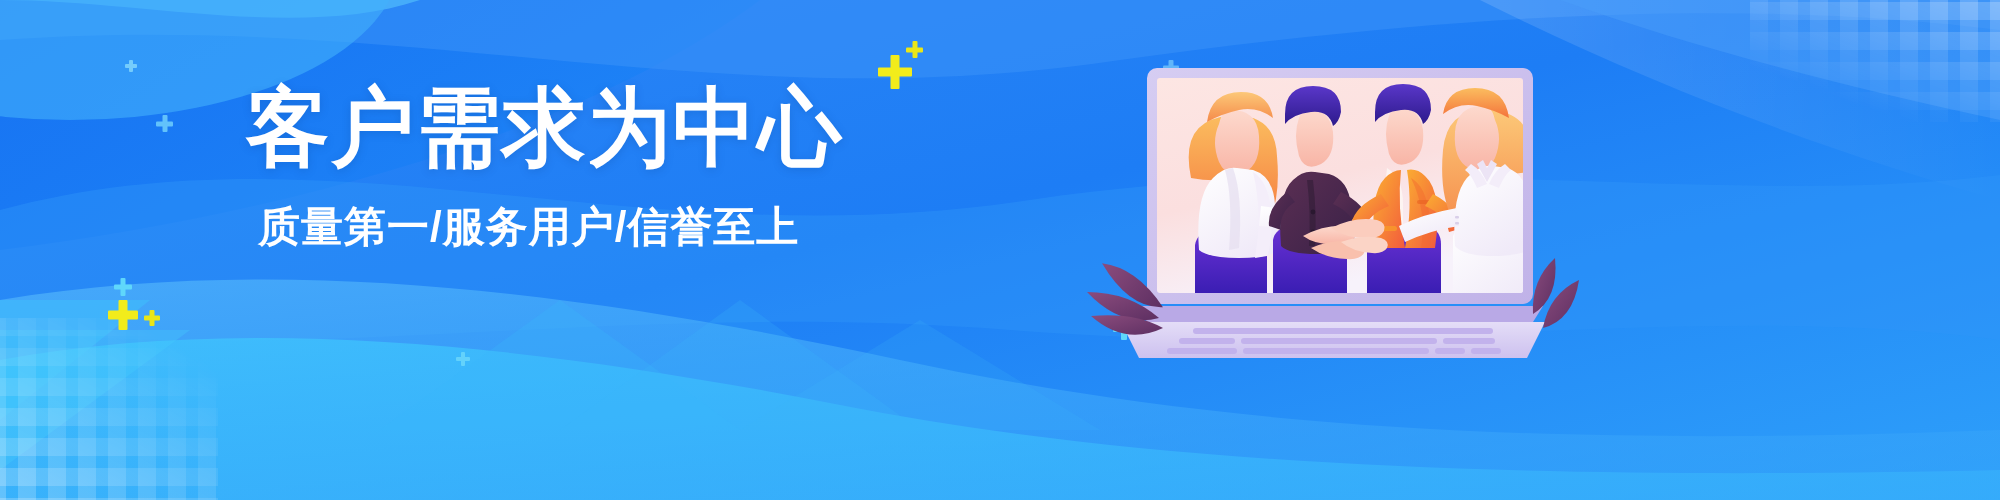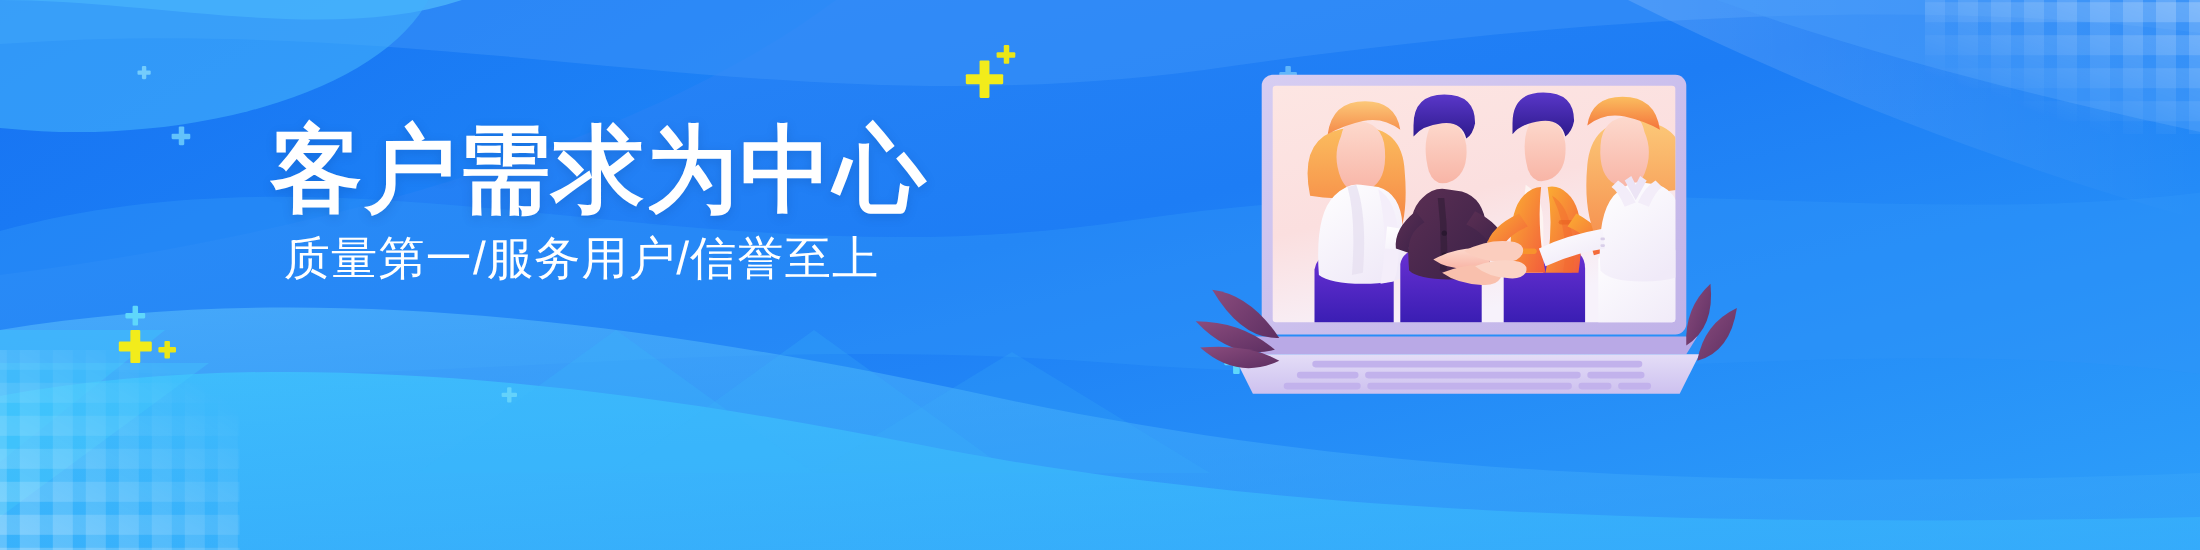--- a/index.html
+++ b/index.html
@@ -54,42 +54,42 @@
     background: currentColor;
     border-radius: 1px;
   }
   .plus::before { left: 50%; top: 0; width: var(--t); height: 100%; transform: translateX(-50%); }
   .plus::after  { top: 50%; left: 0; height: var(--t); width: 100%; transform: translateY(-50%); }
 
   
   .copy {
     position: absolute;
     left: 246px;
-    top: 112px;
+    top: 84px;
     width: 740px;
   }
   .headline {
     margin: 0;
     color: #ffffff;
     font-size: 86px;
     line-height: 1.02;
     font-weight: 700;
     letter-spacing: 2px;
     font-stretch: condensed;
     transform: scaleX(.97);
     transform-origin: left center;
     text-shadow: 0 2px 10px rgba(6,52,120,.18);
     white-space: nowrap;
   }
   .subline {
-    margin: 12px 0 0 12px;
+    margin: 32px 0 0 12px;
     color: #ffffff;
     font-size: 42px;
     line-height: 1.1;
-    font-weight: 400;
+    font-weight: 700;
     letter-spacing: 1px;
     white-space: nowrap;
   }
 
   
   .laptop {
     position: absolute;
     left: 1135px;
     top: 60px;
     width: 410px;

